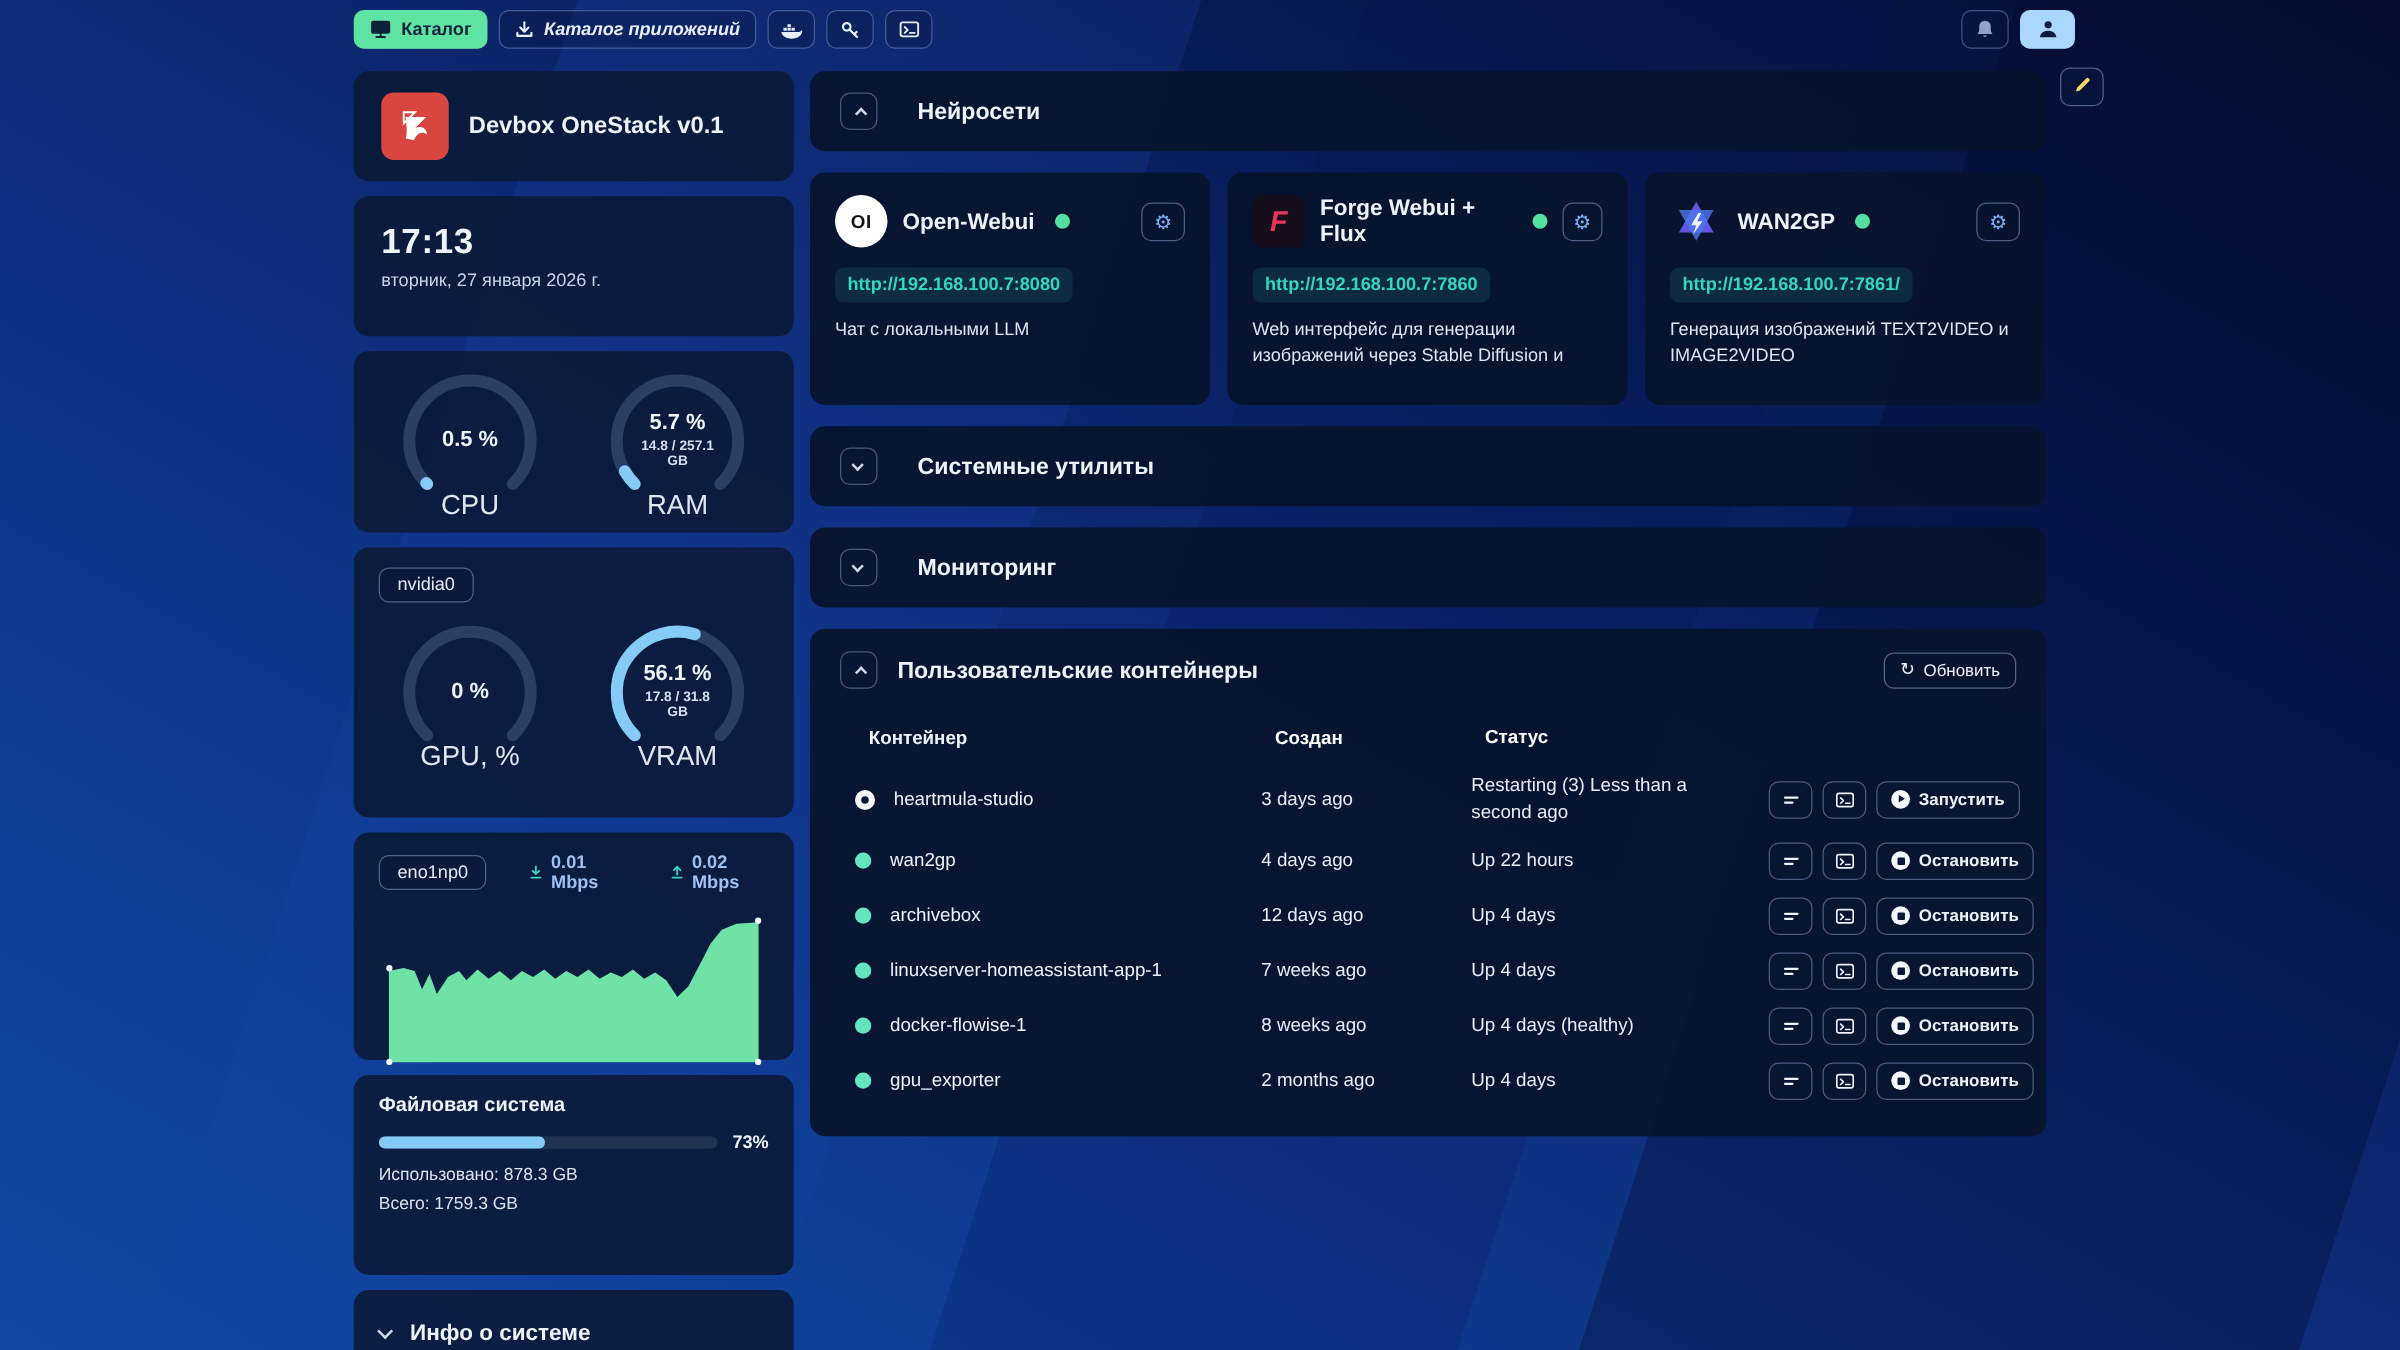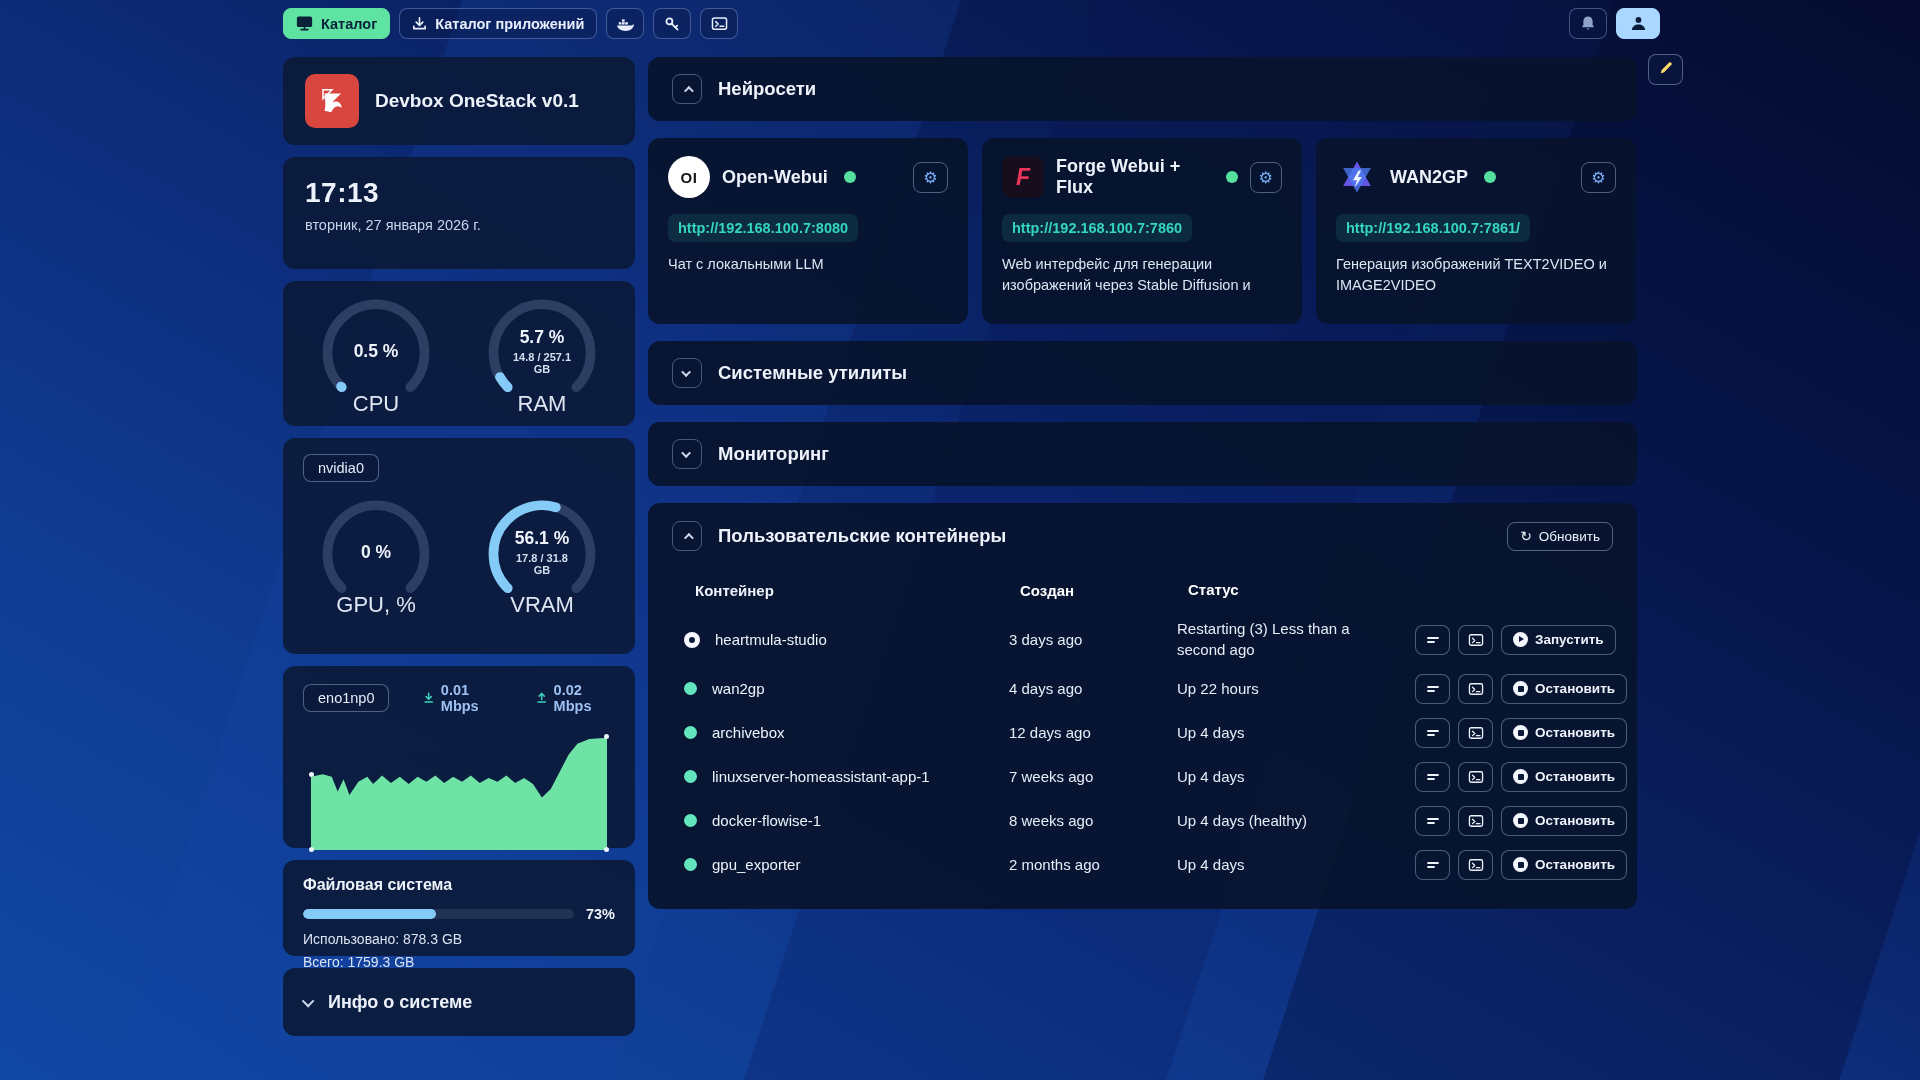--- a/index.html
+++ b/index.html
@@ -16,21 +16,21 @@
   .s3 { left:74%; width:30%; background:rgba(4,8,40,0.30); }
 
   
   .topbar { position:absolute; top:8px; left:0; right:0; display:flex; align-items:center; padding:0 260px 0 283px; z-index:5; }
   .tb-left { display:flex; gap:9px; align-items:center; }
   .tb-right { margin-left:auto; display:flex; gap:9px; align-items:center; }
   .btn { display:flex; align-items:center; gap:8px; height:31px; padding:0 12px; border-radius:8px;
          font-size:14.5px; font-weight:600; cursor:pointer; border:1px solid transparent; background:transparent; color:#e8eefc; }
   .btn svg { display:block; }
   .btn-active { background:#5fe3a3; color:#0b2239; border-color:#5fe3a3; }
-  .btn-outline { background:rgba(10,24,62,0.35); border-color:rgba(130,160,220,0.45); }
+  .btn-outline { background:rgba(10,24,62,0.35); border-color:rgba(130,160,220,0.45);font-style:italic; }
   .icon-only { width:38px; justify-content:center; padding:0; }
   .btn-user { background:#a9d7ff; border-color:#a9d7ff; width:44px; justify-content:center; padding:0; color:#0b1c3a; }
   .bell { color:#8fa3c8; }
 
   .edit-fab { position:absolute; top:54px; left:1648px; width:35px; height:31px; border-radius:8px;
       background:rgba(12,26,64,0.55); border:1px solid rgba(150,170,220,0.5); display:flex; align-items:center; justify-content:center; cursor:pointer; z-index:5; }
 
   
   .layout { position:absolute; top:57px; left:283px; display:flex; gap:13px; }
   .sidebar { width:352px; display:flex; flex-direction:column; gap:12px; }
@@ -64,41 +64,41 @@
   .g-label { position:absolute; left:0; right:0; bottom:0; text-align:center; font-size:22px; color:#dfe6f2; }
 
   .net-card { height:182px; padding:16px 20px 0; }
   .net-head { display:flex; align-items:center; gap:34px; }
   .net-stat { display:flex; align-items:center; gap:6px; font-size:14.5px; font-weight:600; color:#9dc1f2; }
   .net-stat svg { color:#3ed3bd; }
   .net-chart-wrap { position:relative; margin:14px 8px 0; height:122px; }
   .net-chart { width:100%; height:100%; display:block; }
   .net-dot { position:absolute; width:5px; height:5px; border-radius:50%; background:#eef7ff; }
 
-  .fs-card { height:96px; padding:16px 20px; }
+  .fs-card { height:160px; padding:16px 20px; }
   .fs-title { font-size:16px; font-weight:600; }
   .fs-bar-row { display:flex; align-items:center; gap:12px; margin-top:12px; }
   .fs-track { flex:1; height:10px; border-radius:5px; background:#223252; overflow:hidden; }
   .fs-fill { height:100%; border-radius:5px; background:#85cbf8; }
   .fs-pct { font-size:14.5px; font-weight:700; }
   .fs-line { margin-top:9px; font-size:14px; color:#dbe3f2; }
   .fs-line + .fs-line { margin-top:7px; }
 
   .info-card { height:68px; display:flex; align-items:center; gap:14px; padding:0 22px; font-size:18px; font-weight:600; cursor:pointer; }
 
   
   .chev { display:inline-block; width:9px; height:9px; border-left:2px solid #cfd9ec; border-bottom:2px solid #cfd9ec; }
   .chev.down { transform:rotate(-45deg) translateY(-2px); }
   .chev.up { transform:rotate(135deg) translateY(-2px); }
   .chev-btn { width:30px; height:30px; border-radius:8px; border:1px solid rgba(150,170,215,0.45); background:transparent; display:flex; align-items:center; justify-content:center; cursor:pointer; flex:0 0 auto; }
   .chev-btn .chev { width:7px; height:7px; }
 
   
   .section-header { height:64px; display:flex; align-items:center; gap:16px; padding:0 24px; margin-bottom:17px; }
-  .section-header h2 { font-size:18.5px; font-weight:600; }
+  .section-header h2 { font-size:18.5px; font-weight:600;margin-left:16px; }
 
   .apps-row { display:flex; gap:14px; margin-bottom:17px; }
   .app-card { width:320px; height:186px; padding:18px 20px; }
   .app-head { display:flex; align-items:center; gap:12px; }
   .app-icon { width:42px; height:42px; flex:0 0 auto; display:flex; align-items:center; justify-content:center; }
   .app-icon.oi { border-radius:50%; background:#ffffff; color:#141414; font-weight:800; font-size:15px; letter-spacing:0.5px; }
   .app-icon.forge { border-radius:9px; background:#160d1d; color:#e8345a; font-weight:800; font-style:italic; font-size:23px; }
   .app-title2 { font-size:18px; font-weight:700; }
   .status-dot { width:12px; height:12px; border-radius:50%; background:#55e0a0; flex:0 0 auto; margin-left:4px; }
   .gear-btn { margin-left:auto; width:35px; height:31px; border-radius:8px; border:1px solid rgba(150,170,215,0.5); background:transparent;

